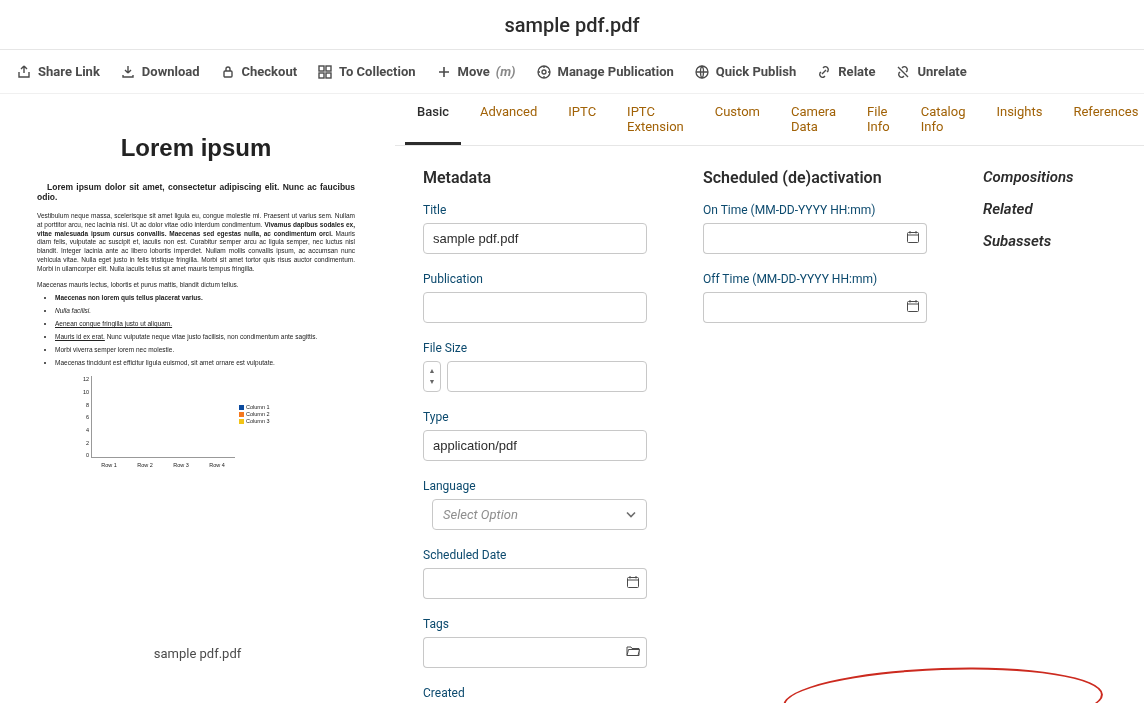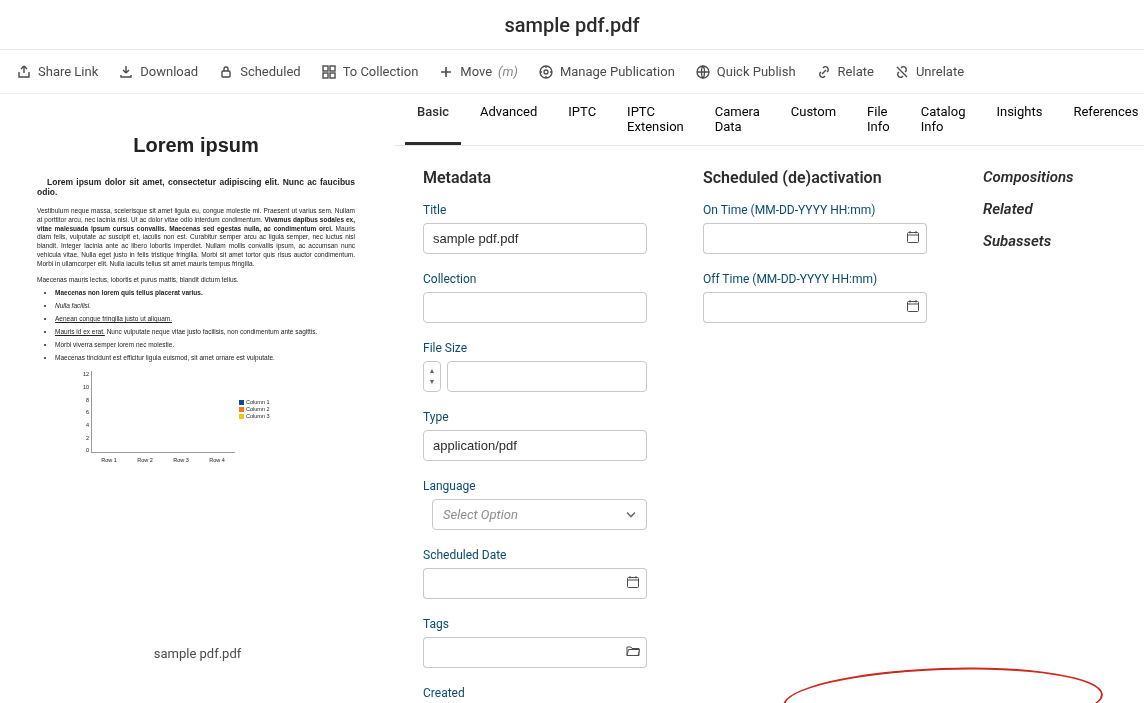--- a/index.html
+++ b/index.html
@@ -32,20 +32,21 @@
     }
     .toolbar-item {
       display: flex;
       align-items: center;
       gap: 6px;
       padding: 6px 8px;
       font-size: 13px;
       cursor: pointer;
       color: #4b4b4b;
       border-radius: 4px;
+      font-weight: bold;
     }
     .toolbar-item .shortcut { font-style: italic; color: #888; }
     .tb-icon { width: 16px; height: 16px; display: inline-flex; align-items: center; justify-content: center; color: #4b4b4b; }
     
     .main {
       display: flex;
       height: calc(100% - 94px);
     }
     .left-panel {
       width: 395px;
@@ -54,21 +55,21 @@
     }
     .preview-page {
       background: #fff;
       width: 362px;
       height: 526px;
       padding: 28px 22px;
       font-family: Arial, sans-serif;
       color: #222;
       overflow: hidden;
     }
-    .preview-page .pp-title { text-align: center; font-size: 20px; font-weight: bold; margin-bottom: 20px; }
+    .preview-page .pp-title { text-align: center; font-size: 24px; font-weight: bold; margin-bottom: 20px; }
     .preview-page .pp-lead { font-size: 8.5px; font-weight: bold; text-align: justify; margin-bottom: 10px;}
     .preview-page .pp-body { font-size: 6.5px; text-align: justify; line-height: 1.35; margin-bottom: 8px;}
     .preview-page .pp-line { font-size: 6.5px; margin-bottom: 6px;}
     .preview-page ul { margin-left: 18px; }
     .preview-page ul li { font-size: 6.5px; margin-bottom: 6px; text-align: justify;}
     .preview-page .chart { margin-top: 10px; margin-left: 40px; width: 220px; height: 100px; position: relative; }
     .preview-caption { text-align: center; margin-top: 14px; font-size: 13px; color: #4b4b4b;}
     .yaxis { position: absolute; left: 0; top: 0; bottom: 18px; width: 12px; display: flex; flex-direction: column; justify-content: space-between; font-size: 5.5px; text-align: right;}
     .plot { position: absolute; left: 14px; right: 62px; top: 0; bottom: 18px; display: flex; align-items: flex-end; justify-content: space-around; border-left: 1px solid #999; border-bottom: 1px solid #999;}
     .bargroup { display: flex; align-items: flex-end; gap: 1px; }
@@ -86,21 +87,21 @@
     }
     .tabs {
       display: flex;
       gap: 7px;
       border-bottom: 1px solid #e6e6e6;
       padding-left: 10px;
     }
     .tab {
       padding: 10px 12px 8px;
       font-size: 13px;
-      color: #000000;
+      color: #a16207;
       cursor: pointer;
       border-bottom: 3px solid transparent;
     }
     .tab.active {
       color: #2c2c2c;
       font-weight: 500;
       border-bottom-color: #2c2c2c;
     }
     .content {
       display: flex;
@@ -230,21 +231,21 @@
       </span>
       <span>Download</span>
     </div>
     <div class="toolbar-item">
       <span class="tb-icon">
         <svg width="16" height="16" viewBox="0 0 16 16" fill="none" stroke="currentColor" stroke-width="1.4">
           <rect x="4" y="7" width="8" height="6" rx="1"></rect>
           <path d="M6 7V5a2 2 0 014 0v2"></path>
         </svg>
       </span>
-      <span>Scheduled</span>
+      <span>Checkout</span>
     </div>
     <div class="toolbar-item">
       <span class="tb-icon">
         <svg width="16" height="16" viewBox="0 0 16 16" fill="none" stroke="currentColor" stroke-width="1.4">
           <rect x="2" y="2" width="5" height="5"></rect>
           <rect x="9" y="2" width="5" height="5"></rect>
           <rect x="2" y="9" width="5" height="5"></rect>
           <rect x="9" y="9" width="5" height="5"></rect>
         </svg>
       </span>
@@ -367,40 +368,40 @@
     </div>
     <div class="preview-caption">sample pdf.pdf</div>
   </div>
 
   <div class="right-panel">
     <div class="tabs" id="tabs">
         <div class="tab active">Basic</div>
         <div class="tab">Advanced</div>
         <div class="tab">IPTC</div>
         <div class="tab">IPTC Extension</div>
+        <div class="tab">Custom</div>
         <div class="tab">Camera Data</div>
-        <div class="tab">Custom</div>
         <div class="tab">File Info</div>
         <div class="tab">Catalog Info</div>
         <div class="tab">Insights</div>
         <div class="tab">References</div>
       </div>
     <div class="content">
       <div class="highlight-oval"></div>
 
       <div class="col meta">
         <div class="section-head">Metadata</div>
 
         <div class="field">
           <label class="field-label">Title</label>
           <input class="text-input" value="sample pdf.pdf" style="">
         </div>
 
         <div class="field">
-          <label class="field-label">Collection</label>
+          <label class="field-label">Publication</label>
           <input class="text-input" style="">
         </div>
 
         <div class="field">
           <label class="field-label">File Size</label>
           <div class="spinner-wrap">
             <div class="spin-btns">
               <span>▲</span>
               <span>▼</span>
             </div>

